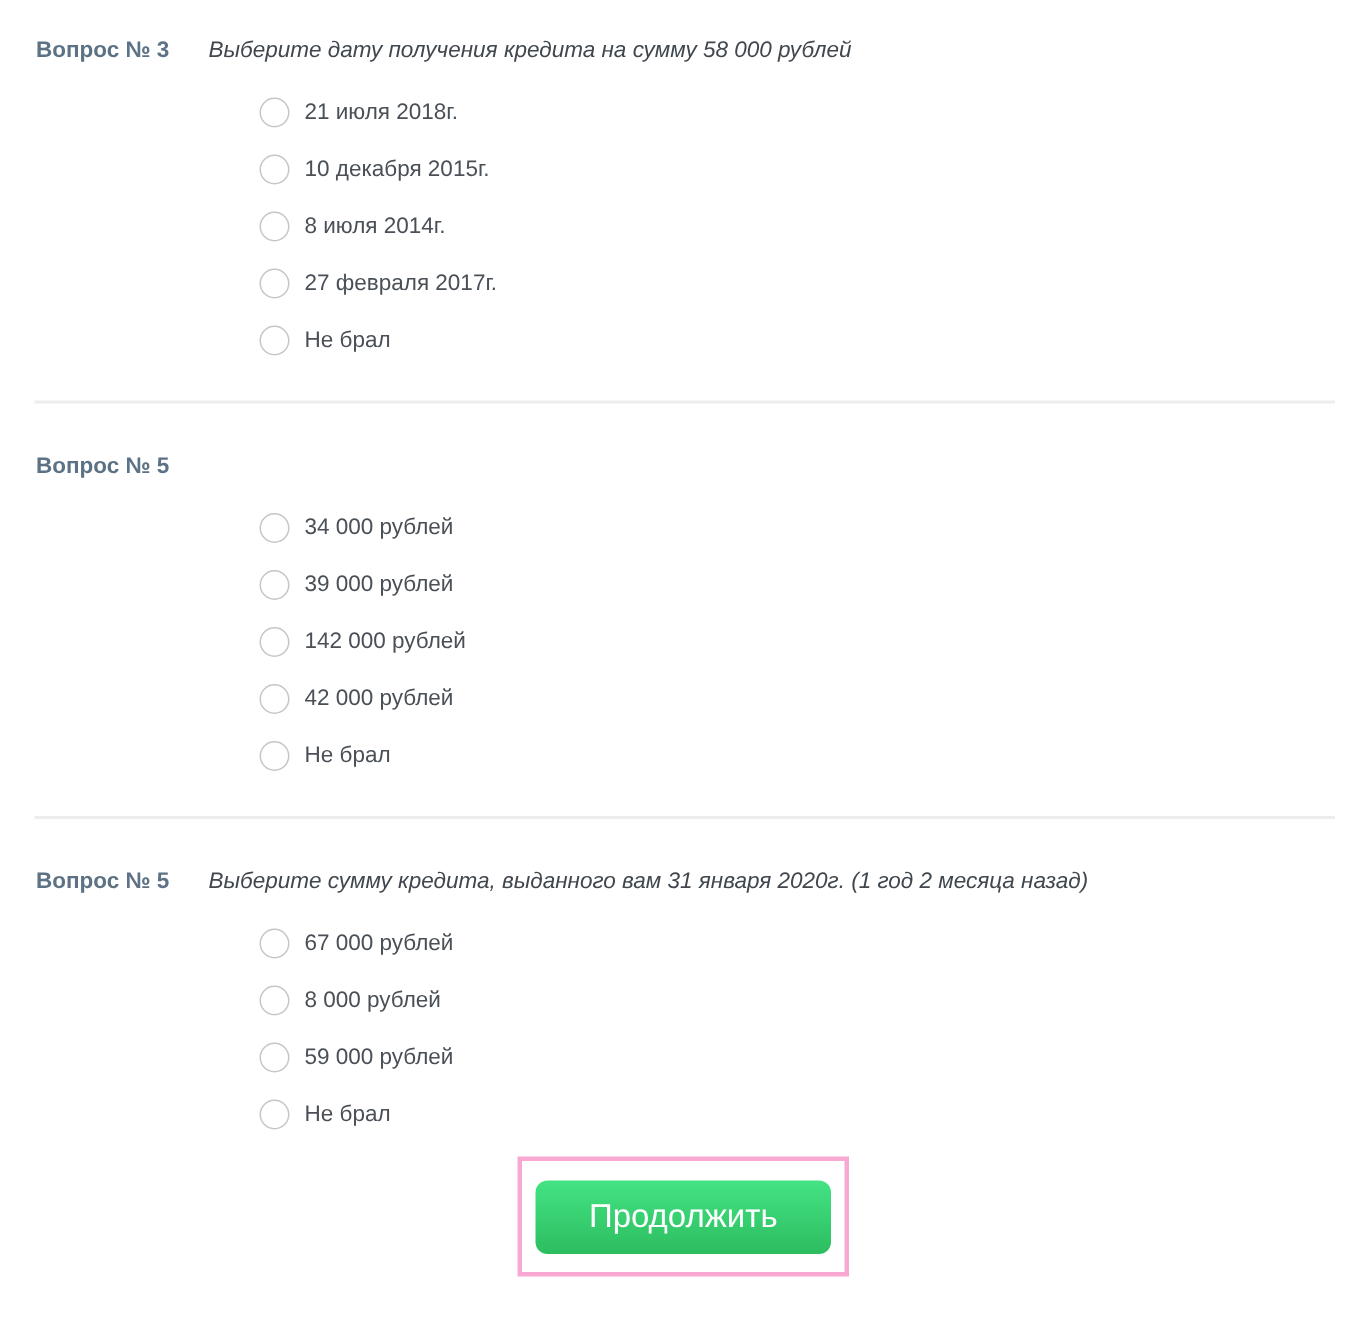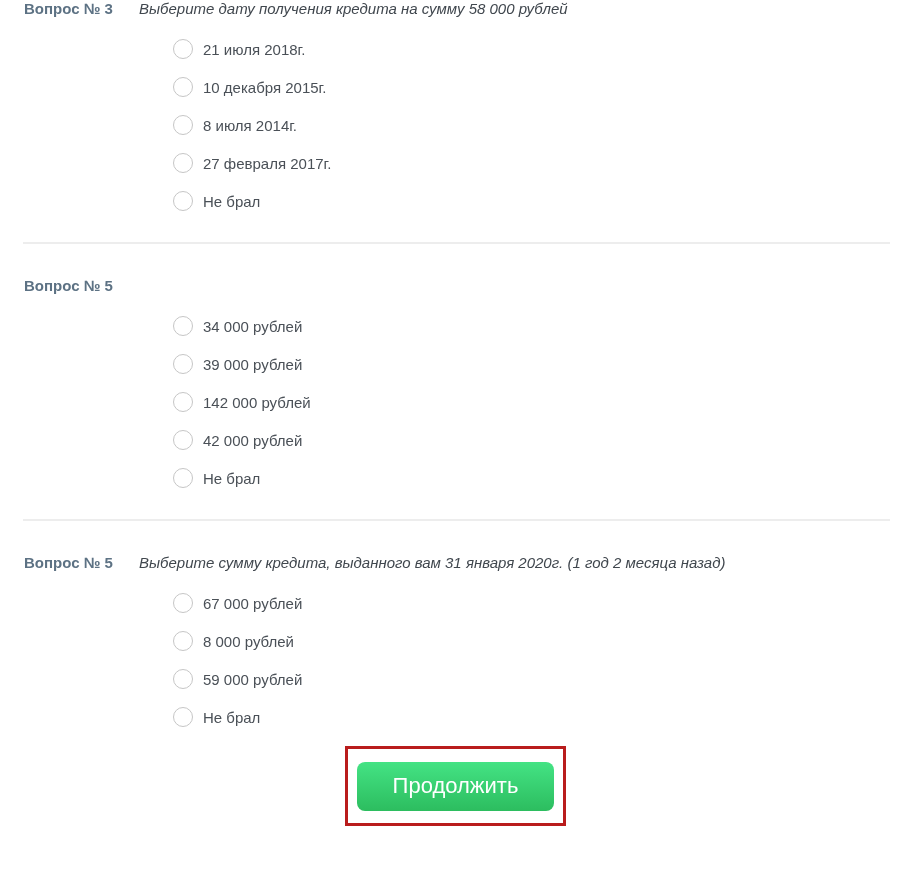--- a/index.html
+++ b/index.html
@@ -8,20 +8,21 @@
     padding: 0;
     background: #ffffff;
     width: 911px;
     height: 893px;
     font-family: "Liberation Sans", sans-serif;
     overflow: hidden;
   }
   .page {
     width: 911px;
     height: 724px;
+    padding-top: 25px;
   }
   .question-block { }
   .q-row {
     display: flex;
     align-items: flex-start;
   }
   .q-label {
     width: 139px;
     padding-left: 24px;
     font-size: 15px;
@@ -36,21 +37,21 @@
     line-height: 18px;
     padding-right: 20px;
     font-style: italic;
   }
   .options {
     margin-left: 173px;
     margin-top: 21px;
   }
   .option {
     display: flex;
-    align-items: flex-start;
+    align-items: flex-end;
     height: 21px;
     margin-bottom: 17px;
     cursor: pointer;
   }
   .radio {
     width: 20px;
     height: 20px;
     border-radius: 50%;
     border: 1px solid #c6c6c6;
     background: #ffffff;
@@ -66,21 +67,21 @@
     margin: 30px 0 33px 23px;
     width: 867px;
     height: 2px;
     background: #ededed;
     border: none;
   }
   .highlight-box {
     margin: 18px auto 0;
     width: 221px;
     height: 80px;
-    border: 3px solid #b91c1c;
+    border: 3px solid #f9a8d4;
     display: flex;
     align-items: center;
     justify-content: center;
   }
   .continue-btn {
     width: 197px;
     height: 49px;
     border: none;
     border-radius: 8px;
     background: linear-gradient(180deg, #44e384 0%, #2cbd5f 100%);

